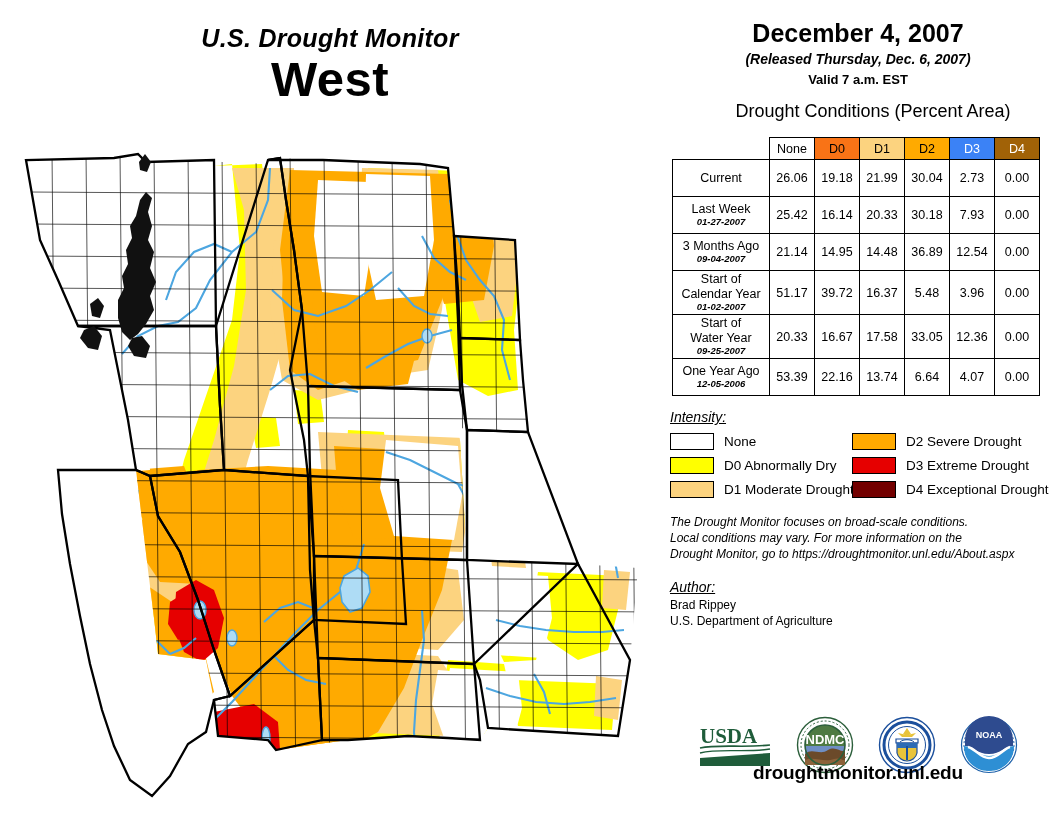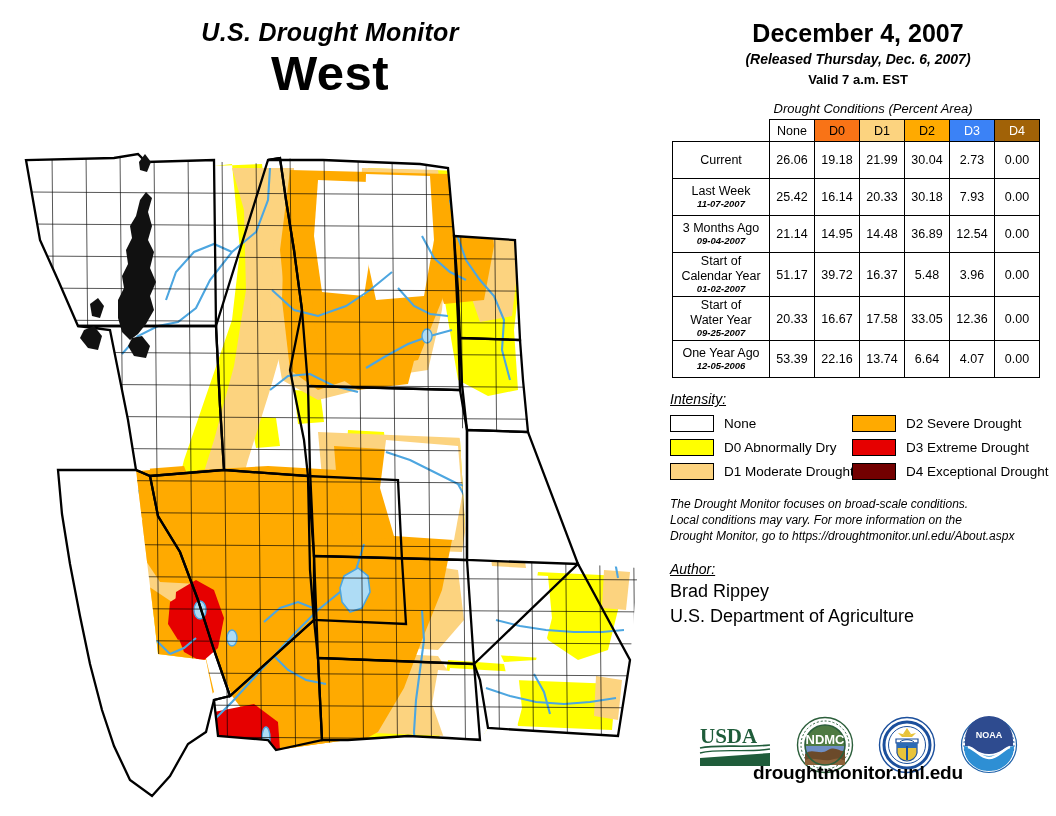--- a/index.html
+++ b/index.html
@@ -13,21 +13,21 @@
     overflow: hidden;
     position: relative;
   }
 
   
   #left-panel {
     position: absolute; left: 0; top: 0;
     width: 660px; height: 816px;
   }
   #title-block {
-    position: absolute; left: 0; top: 20px; width: 660px;
+    position: absolute; left: 0; top: 26px; width: 660px;
     text-align: center;
   }
   #dm-title {
     font-size: 25px; font-weight: bold; font-style: italic;
     letter-spacing: .3px; line-height: 1;
   }
   #region-title {
     font-size: 49px; font-weight: bold; line-height: 1;
     margin-top: 4px; letter-spacing: .5px;
   }
@@ -48,22 +48,22 @@
   }
   #released {
     font-size: 14px; font-weight: bold; font-style: italic;
     margin-top: 5px;
   }
   #valid {
     font-size: 13px; font-weight: bold; margin-top: 5px;
   }
 
   #table-caption {
-    text-align: center; font-size: 13px; font-style: italic;
-    margin-top: 14px; margin-bottom: 3px; padding-left: 30px;
+    text-align: center; font-size: 18px; 
+    margin-top: 14px; margin-bottom: 15px; padding-left: 30px;
   }
 
   
   #cond-table {
     border-collapse: collapse;
     margin-left: 12px;
     table-layout: fixed;
   }
   #cond-table td, #cond-table th {
     border: 1.3px solid #000;
@@ -122,21 +122,21 @@
   
   #disclaimer {
     margin: 14px 0 0 10px;
     font-size: 12px; font-style: italic; line-height: 1.32;
   }
   #author-head {
     margin: 16px 0 2px 10px;
     font-size: 14px; font-style: italic;
     text-decoration: underline;
   }
-  .author-line { margin-left: 10px; font-size: 18px; line-height: 1.38; }
+  .author-line { margin-left: 10px; font-size: 12px; line-height: 1.38; }
 
   
   #logos {
     position: absolute; left: 0; top: 714px; width: 396px;
     height: 62px;
     display: flex; align-items: center; justify-content: center;
     gap: 24px;
   }
   #site-url {
     position: absolute; left: 0; top: 762px; width: 396px;
@@ -444,21 +444,21 @@
         <tr>
           <td class="rowlabel">Current</td>
           <td class="valcell">26.06</td>
           <td class="valcell">19.18</td>
           <td class="valcell">21.99</td>
           <td class="valcell">30.04</td>
           <td class="valcell">2.73</td>
           <td class="valcell">0.00</td>
         </tr>
         <tr>
-          <td class="rowlabel">Last Week<span class="sub">11-07-2007</span></td>
+          <td class="rowlabel">Last Week<span class="sub">01-27-2007</span></td>
           <td class="valcell">25.42</td>
           <td class="valcell">16.14</td>
           <td class="valcell">20.33</td>
           <td class="valcell">30.18</td>
           <td class="valcell">7.93</td>
           <td class="valcell">0.00</td>
         </tr>
         <tr>
           <td class="rowlabel">3 Months Ago<span class="sub">09-04-2007</span></td>
           <td class="valcell">21.14</td>

